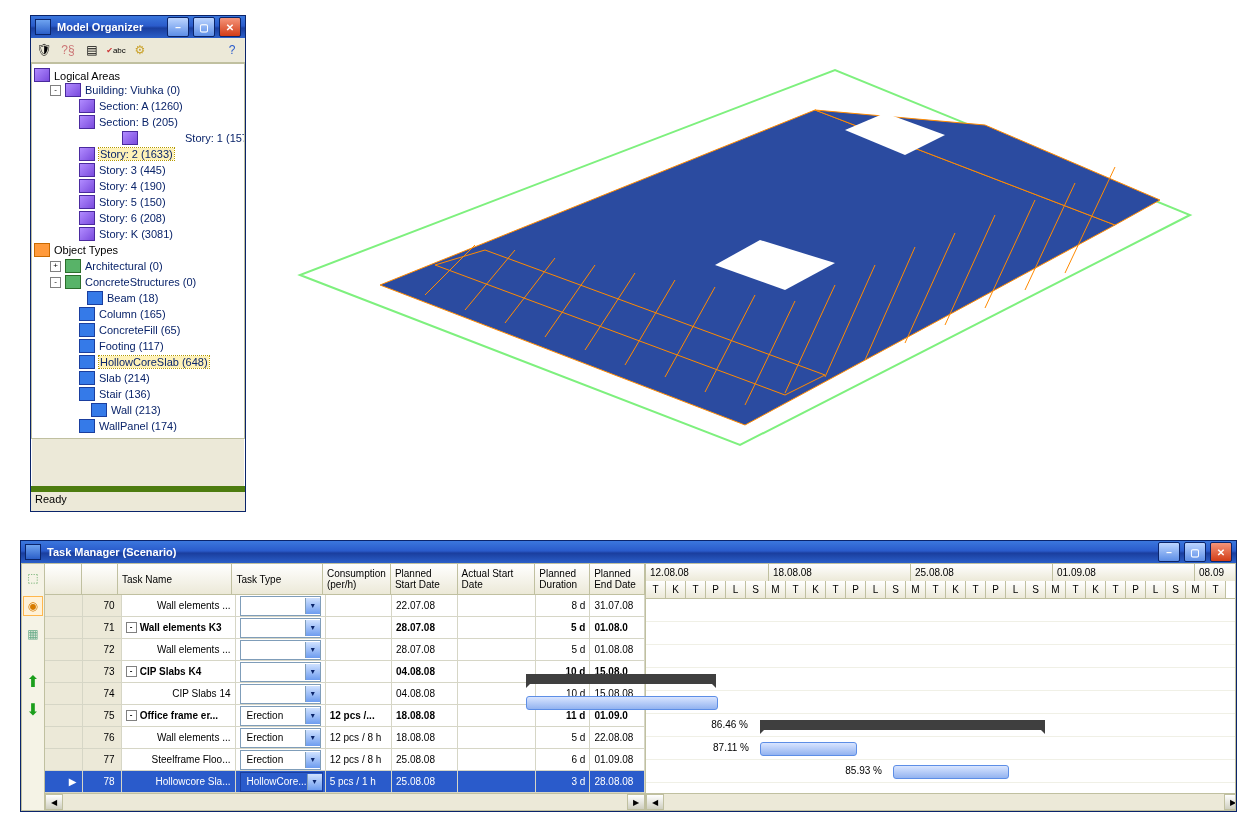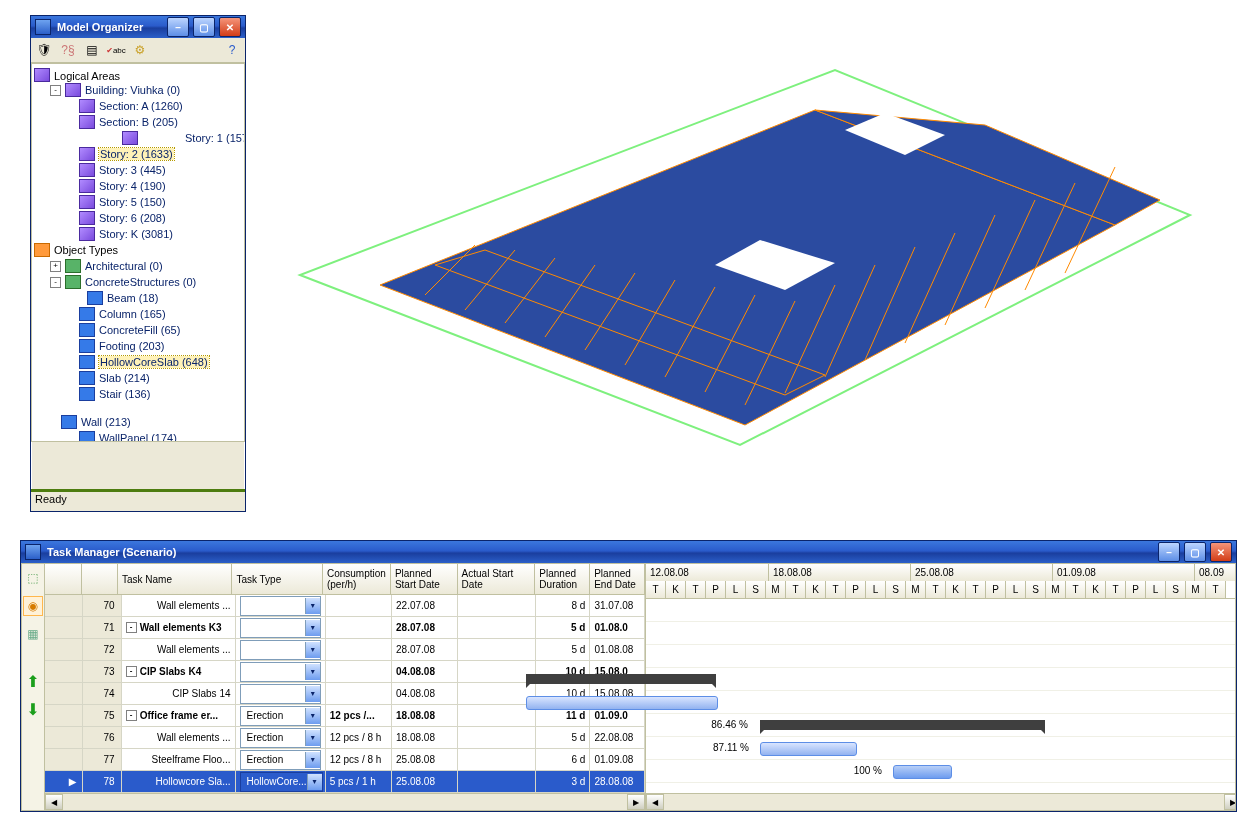--- a/index.html
+++ b/index.html
@@ -73,21 +73,21 @@
   .tree .spacer-exp{width:11px;margin-right:4px;flex-shrink:0;}
   .tree .nicon{width:14px;height:12px;margin-right:4px;flex-shrink:0;display:inline-block;}
   .nicon.cube{background:linear-gradient(135deg,#b18bff 0%,#7a4bdd 100%);border:1px solid #4a2a9e;}
   .nicon.bl{ background:#357ae8;border:1px solid #1a3e9e;}
   .nicon.gr{ background:#58b368;border:1px solid #2b6e2b;}
   .nicon.or{ background:#ff9a3c;border:1px solid #c96a00;}
   .tree .label {color:#0a246a;}
   .tree .label.black {color:#000;}
   .tree .count {color:#0a246a;}
   .tree .node.sel .label{background:#fff2b8;outline:1px dotted #b59a00;padding:0 1px;}
-  .statusbar{height:17px;background:#ece9d8;border-top:3px solid #4d7c0f;padding:1px 4px;margin-top:47px;}
+  .statusbar{height:17px;background:#ece9d8;border-top:6px solid #4d7c0f;padding:1px 4px;margin-top:47px;}
 
   
   .viewport{
     position:absolute;
     left:265px; top:15px; width:950px; height:470px;
     background:#fff;
   }
   .vp-svg{width:100%;height:100%;}
 
   
@@ -303,38 +303,38 @@
         <span class="label">Column <span class="count">(165)</span></span>
       </div>
       <div class="node" style="padding-left: 32px;">
         <span class="spacer-exp"></span>
         <span class="nicon bl"></span>
         <span class="label">ConcreteFill <span class="count">(65)</span></span>
       </div>
       <div class="node" style="padding-left: 32px;">
         <span class="spacer-exp"></span>
         <span class="nicon bl"></span>
-        <span class="label">Footing <span class="count">(203)</span></span>
+        <span class="label">Footing <span class="count">(117)</span></span>
       </div>
       <div class="node sel" style="padding-left: 32px;">
         <span class="spacer-exp"></span>
         <span class="nicon bl"></span>
         <span class="label">HollowCoreSlab <span class="count">(648)</span></span>
       </div>
       <div class="node" style="padding-left: 32px;">
         <span class="spacer-exp"></span>
         <span class="nicon bl"></span>
         <span class="label">Slab <span class="count">(214)</span></span>
       </div>
       <div class="node" style="padding-left: 32px;">
         <span class="spacer-exp"></span>
         <span class="nicon bl"></span>
         <span class="label">Stair <span class="count">(136)</span></span>
       </div>
-      <div class="node" style="padding-left: 14px; margin-top: 12px;">
+      <div class="node" style="padding-left: 44px;">
         <span class="spacer-exp"></span>
         <span class="nicon bl"></span>
         <span class="label">Wall <span class="count">(213)</span></span>
       </div>
       <div class="node" style="padding-left: 32px;">
         <span class="spacer-exp"></span>
         <span class="nicon bl"></span>
         <span class="label">WallPanel <span class="count">(174)</span></span>
       </div>
     </div>
@@ -593,22 +593,22 @@
             <div class="bar group" style="left: 114px; width: 285px;">
               <span class="pct">86.46 %</span>
             </div>
           </div>
           <div class="gantt-row">
             <div class="bar task" style="left: 114px; width: 95px;">
               <span class="pct">87.11 %</span>
             </div>
           </div>
           <div class="gantt-row">
-            <div class="bar task full" style="left: 247px; width: 57px;">
-              <span class="pct">100 %</span>
+            <div class="bar task" style="left: 247px; width: 114px;">
+              <span class="pct">85.93 %</span>
             </div>
           </div>
         </div>
       <div class="gscroll">
         <span class="sarrow">◀</span>
         <div style="flex:1;"></div>
         <span class="sarrow">▶</span>
       </div>
     </div>
 

